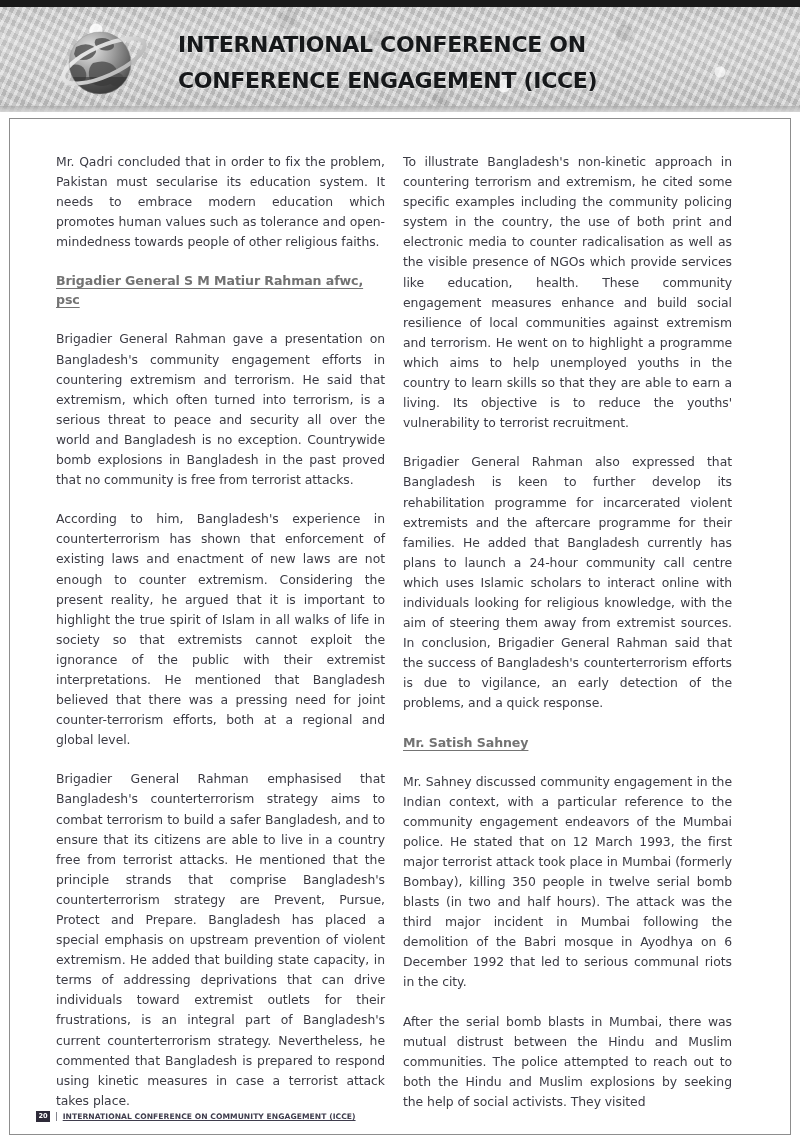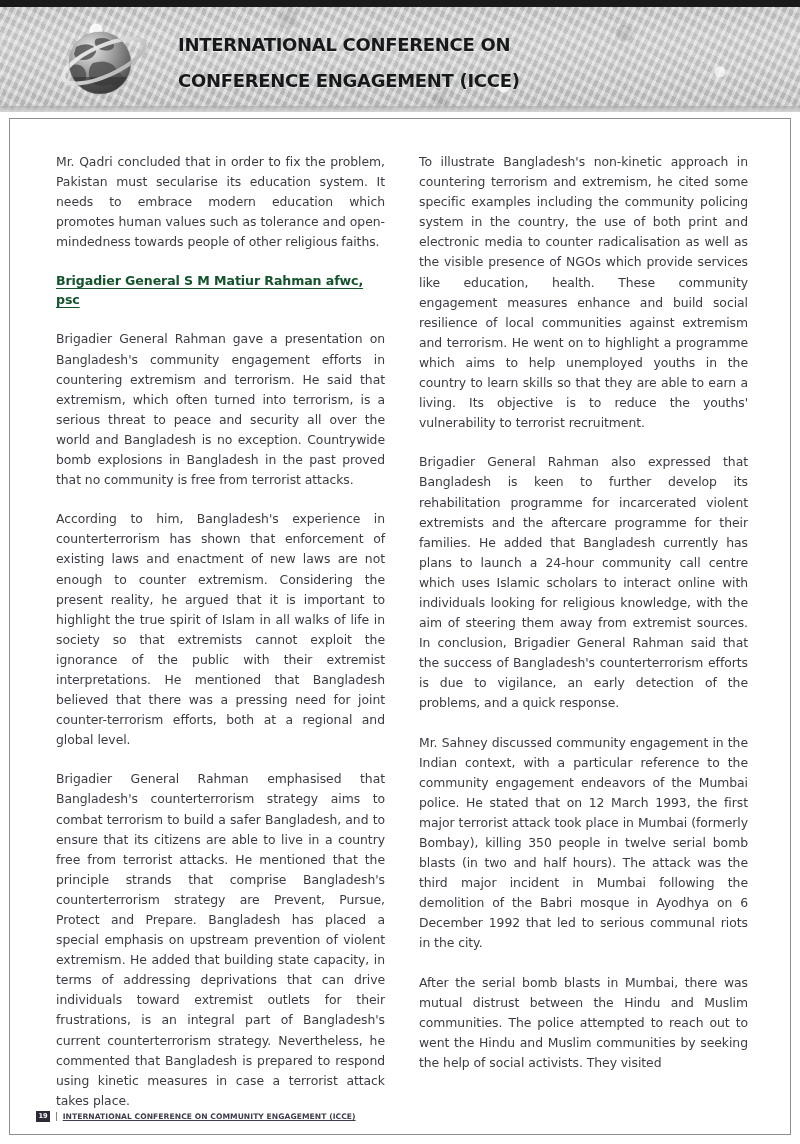--- a/index.html
+++ b/index.html
@@ -65,21 +65,21 @@
   }
   .globe-wrap svg { display: block; }
   .header-title {
     position: absolute;
     left: 178px;
     top: 20px;
     width: 600px;
     color: #16181a;
     font-family: "DejaVu Sans", sans-serif;
     font-weight: bold;
-    font-size: 18px;
+    font-size: 22px;
     line-height: 35px;
     letter-spacing: -0.3px;
     text-shadow: 0 1px 1px rgba(255,255,255,0.55);
   }
   .header-title .line2 { margin-top: 1px; }
 
   
   .body-frame {
     position: absolute;
     left: 9px;
@@ -91,42 +91,42 @@
     background: #ffffff;
   }
 
   .columns {
     position: absolute;
     left: 56px;
     top: 152px;
     width: 692px;
     height: 930px;
     display: flex;
-    gap: 34px;
+    gap: 18px;
   }
   .col {
     width: 329px;
     flex: 0 0 329px;
   }
 
   p.para {
     margin: 0 0 19px 0;
     color: #3b3b44;
     font-family: "DejaVu Sans", sans-serif;
     font-size: 12.4px;
     line-height: 20.1px;
     text-align: justify;
     text-justify: inter-word;
     letter-spacing: -0.05px;
   }
   p.para.last { margin-bottom: 8px; }
 
   h2.section-heading {
     margin: 8px 0 20px 0;
-    color: #14532d;
+    color: #737373;
     font-family: "DejaVu Sans", sans-serif;
     font-size: 12.6px;
     line-height: 19px;
     font-weight: bold;
     text-decoration: underline;
     text-underline-offset: 3px;
     letter-spacing: -0.1px;
   }
   h2.section-heading.tight-top { margin-top: 0; }
 
@@ -223,25 +223,26 @@
       <p class="para">Mr. Qadri concluded that in order to fix the problem, Pakistan must secularise its education system. It needs to embrace modern education which promotes human values such as tolerance and open-mindedness towards people of other religious faiths.</p>
       <h2 class="section-heading">Brigadier General S M Matiur Rahman afwc, psc</h2>
       <p class="para">Brigadier General Rahman gave a presentation on Bangladesh's community engagement efforts in countering extremism and terrorism. He said that extremism, which often turned into terrorism, is a serious threat to peace and security all over the world and Bangladesh is no exception. Countrywide bomb explosions in Bangladesh in the past proved that no community is free from terrorist attacks.</p>
       <p class="para">According to him, Bangladesh's experience in counterterrorism has shown that enforcement of existing laws and enactment of new laws are not enough to counter extremism. Considering the present reality, he argued that it is important to highlight the true spirit of Islam in all walks of life in society so that extremists cannot exploit the ignorance of the public with their extremist interpretations. He mentioned that Bangladesh believed that there was a pressing need for joint counter-terrorism efforts, both at a regional and global level.</p>
       <p class="para last">Brigadier General Rahman emphasised that Bangladesh's counterterrorism strategy aims to combat terrorism to build a safer Bangladesh, and to ensure that its citizens are able to live in a country free from terrorist attacks. He mentioned that the principle strands that comprise Bangladesh's counterterrorism strategy are Prevent, Pursue, Protect and Prepare. Bangladesh has placed a special emphasis on upstream prevention of violent extremism. He added that building state capacity, in terms of addressing deprivations that can drive individuals toward extremist outlets for their frustrations, is an integral part of Bangladesh's current counterterrorism strategy. Nevertheless, he commented that Bangladesh is prepared to respond using kinetic measures in case a terrorist attack takes place.</p>
     </div>
 
     <div class="col">
       <p class="para">To illustrate Bangladesh's non-kinetic approach in countering terrorism and extremism, he cited some specific examples including the community policing system in the country, the use of both print and electronic media to counter radicalisation as well as the visible presence of NGOs which provide services like education, health. These community engagement measures enhance and build social resilience of local communities against extremism and terrorism. He went on to highlight a programme which aims to help unemployed youths in the country to learn skills so that they are able to earn a living. Its objective is to reduce the youths' vulnerability to terrorist recruitment.</p>
       <p class="para">Brigadier General Rahman also expressed that Bangladesh is keen to further develop its rehabilitation programme for incarcerated violent extremists and the aftercare programme for their families. He added that Bangladesh currently has plans to launch a 24-hour community call centre which uses Islamic scholars to interact online with individuals looking for religious knowledge, with the aim of steering them away from extremist sources. In conclusion, Brigadier General Rahman said that the success of Bangladesh's counterterrorism efforts is due to vigilance, an early detection of the problems, and a quick response.</p>
+      <h2 class="section-heading tight-top">Mr. Satish Sahney</h2>
       <p class="para">Mr. Sahney discussed community engagement in the Indian context, with a particular reference to the community engagement endeavors of the Mumbai police. He stated that on 12 March 1993, the first major terrorist attack took place in Mumbai (formerly Bombay), killing 350 people in twelve serial bomb blasts (in two and half hours).  The attack was the third major incident in Mumbai following the demolition of the Babri mosque in Ayodhya on 6 December 1992 that led to serious communal riots in the city.</p>
-      <p class="para last">After the serial bomb blasts in Mumbai, there was mutual distrust between the Hindu and Muslim communities. The police attempted to reach out to went the Hindu and Muslim communities by seeking the help of social activists. They visited</p>
+      <p class="para last">After the serial bomb blasts in Mumbai, there was mutual distrust between the Hindu and Muslim communities. The police attempted to reach out to both the Hindu and Muslim explosions by seeking the help of social activists. They visited</p>
     </div>
 
   </div>
 
   <div class="footer">
-    <span class="footer-page-number">19</span>
+    <span class="footer-page-number">20</span>
     <span class="footer-sep">|</span>
     <span class="footer-text">INTERNATIONAL CONFERENCE ON COMMUNITY ENGAGEMENT (ICCE)</span>
   </div>
 
 </div>
 
 </body></html>

